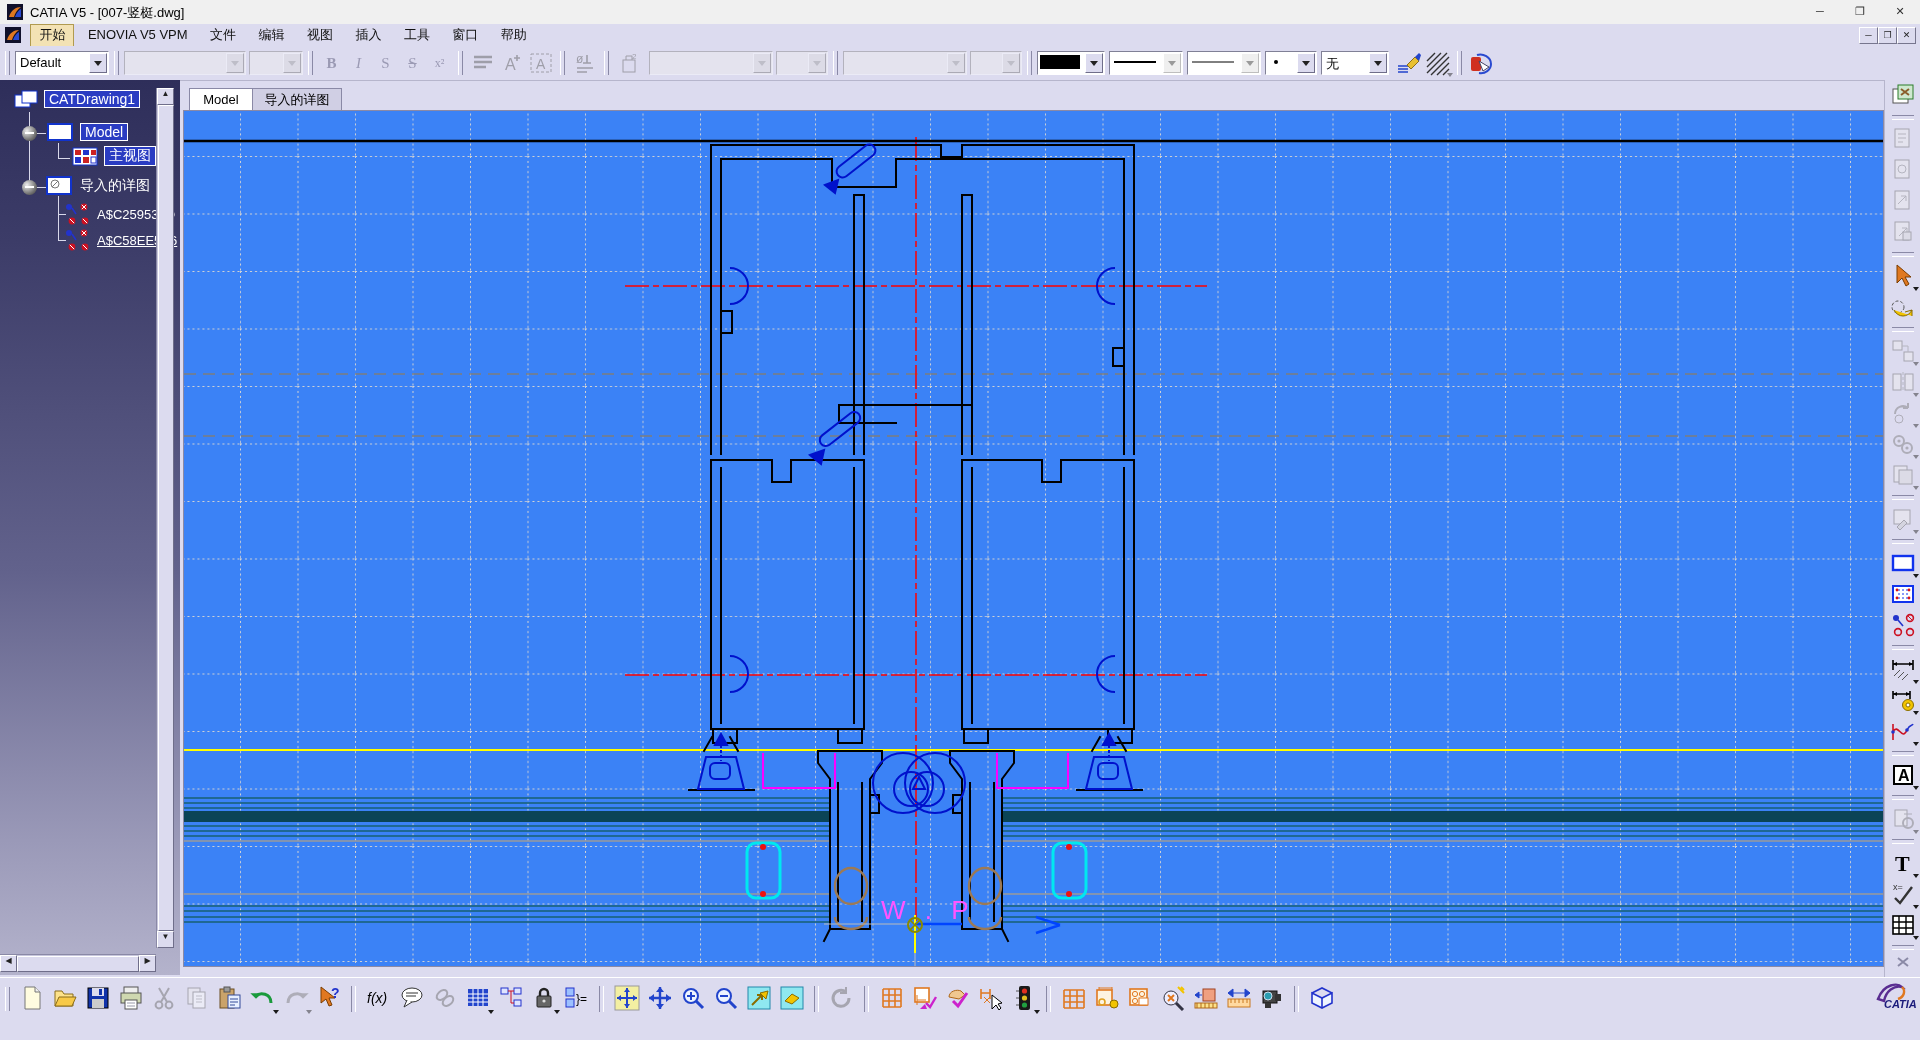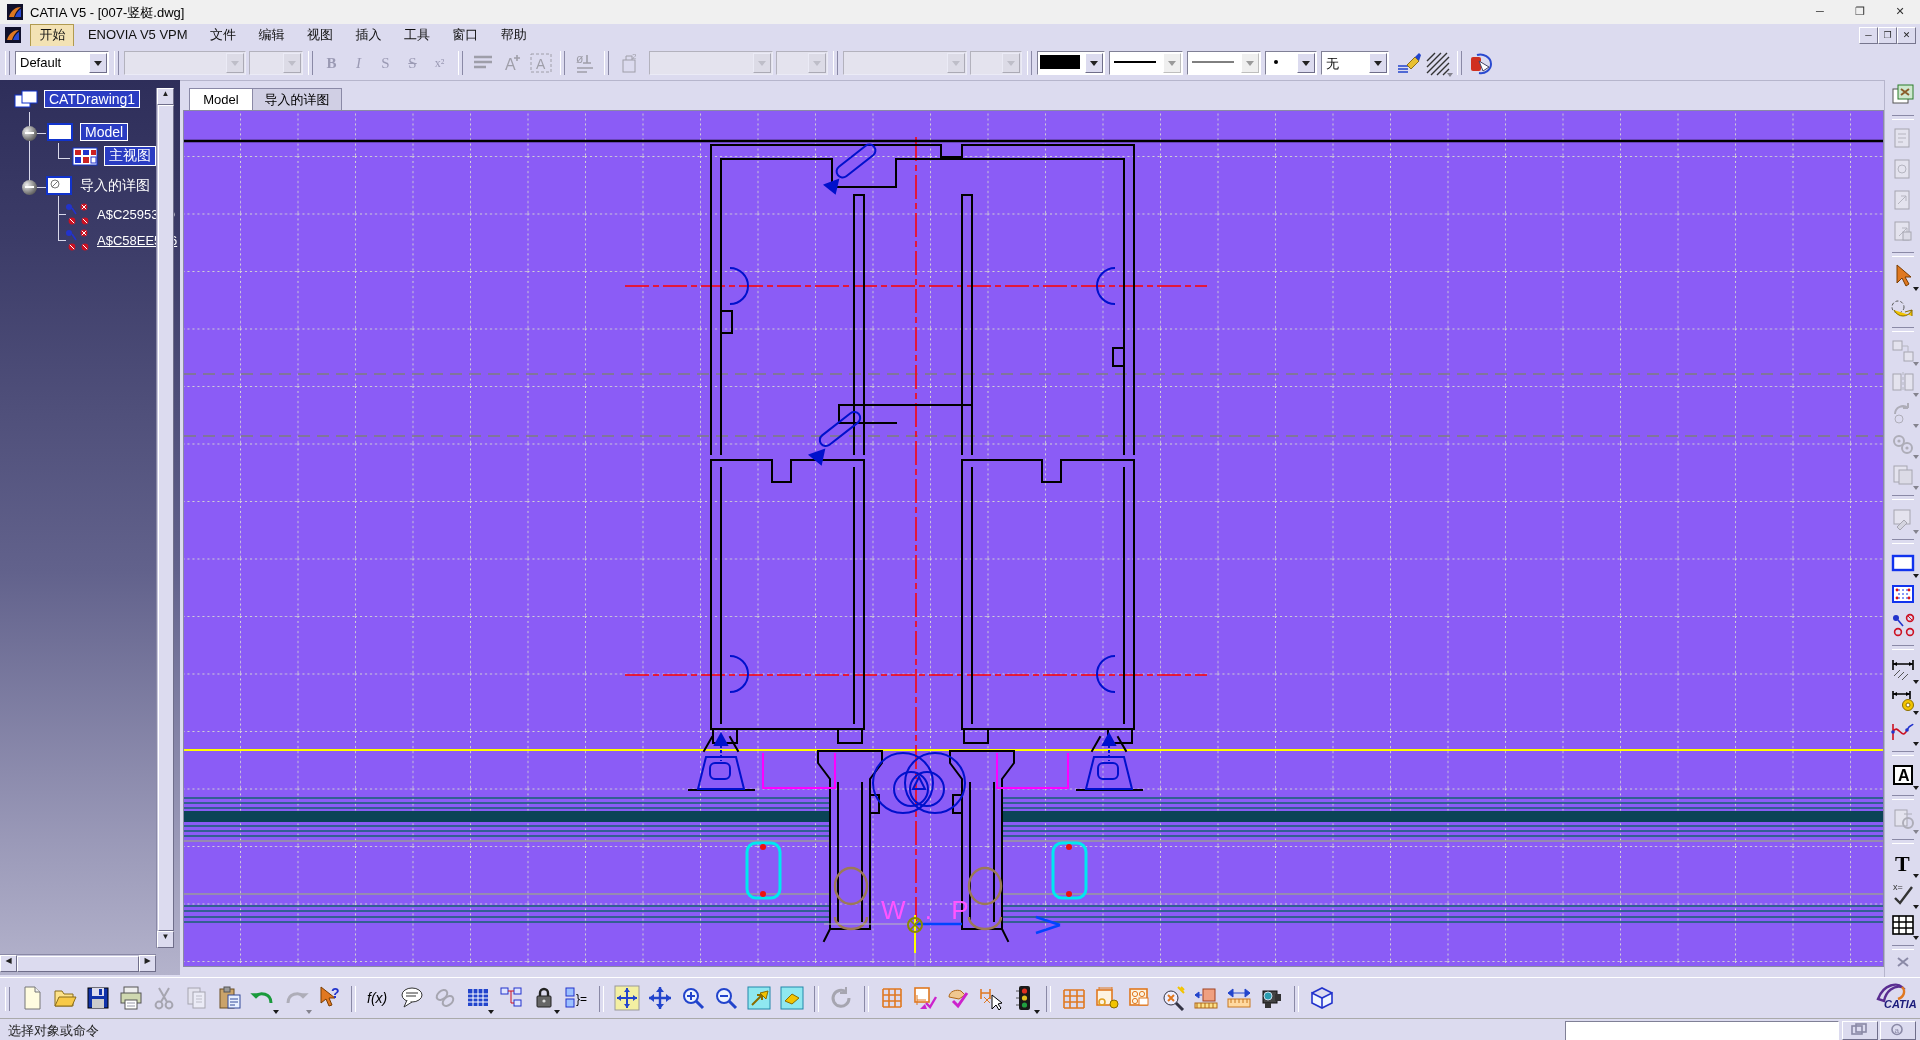--- a/index.html
+++ b/index.html
@@ -37,21 +37,21 @@
   .thandle:after{content:"";position:absolute;left:3px;top:6px;width:9px;height:2px;background:#fff;}
   .vscroll{position:absolute;left:156px;top:8px;width:17px;height:860px;background:#c7c6dd;border-left:1px solid #8a89a6;}
   .hscroll{position:absolute;left:0px;top:874px;width:156px;height:17px;background:#c7c6dd;border-top:1px solid #8a89a6;}
   .sbbtn{position:absolute;background:#dcdbef;border:1px solid;border-color:#fff #6f6e8a #6f6e8a #fff;font-size:8px;color:#222;text-align:center;}
   .sbthumb{position:absolute;background:#dcdbef;border:1px solid;border-color:#fff #6f6e8a #6f6e8a #fff;}
   
   .tabrow{position:absolute;left:181px;top:88px;width:1703px;height:22px;background:#dcdbef;}
   .tab{position:absolute;top:0;height:21px;font-size:13px;color:#000;text-align:center;line-height:21px;border:1px solid #8a89a6;border-bottom:none;}
   .tab.active{background:#fff;z-index:2;}
   .tab.inactive{background:#d0cfe4;}
-  .canvas-wrap{position:absolute;left:183px;top:110px;width:1701px;height:857px;background:#8b5cf6;border:1px solid #8a89a6;box-sizing:border-box;}
+  .canvas-wrap{position:absolute;left:183px;top:110px;width:1701px;height:857px;background:#3b82f6;border:1px solid #8a89a6;box-sizing:border-box;}
   
   .rbar{position:absolute;left:1884px;top:80px;width:36px;height:897px;background:#dcdbef;border-left:1px solid #b6b5cc;display:flex;flex-direction:column;align-items:center;}
   .rsep{width:22px;height:3px;border-top:1px solid #8a89a6;border-bottom:1px solid #fff;margin:4px 0;}
   .ric{position:relative;width:27px;height:27px;margin:2px 0;}
   .ric svg{display:block;margin:0 auto;}
   .dd{position:absolute;right:-2px;bottom:-1px;width:0;height:0;border-left:3px solid transparent;border-right:3px solid transparent;border-top:4px solid #1a1a1a;}
   
   .bbar{position:absolute;left:0;top:977px;width:1920px;height:41px;background:#dcdbef;border-top:1px solid #fff;display:flex;align-items:center;}
   .bic{position:relative;width:29px;height:29px;margin:0 2px;}
   .bic svg{display:block;margin:1px auto;}
@@ -866,26 +866,14 @@
         </svg>
       </div>
   </div>
 
   <svg class="logo" viewBox="0 0 52 36">
     <path d="M14,18 C20,2 34,2 38,6 C30,4 22,10 20,20 Z" fill="none" stroke="#5a2d91" stroke-width="2.4"></path>
     <path d="M38,6 C42,10 40,16 34,18" fill="none" stroke="#e07820" stroke-width="2.4"></path>
     <text x="20" y="27" font-size="11" font-weight="bold" font-style="italic" fill="#1a1a7a">CATIA</text>
   </svg>
 
-  <div class="statusbar">
-    <span class="status-msg">选择对象或命令</span>
-    <input class="cmdfield" value="" style="">
-    <div class="sbtn2" style="right:42px"><svg width="16" height="13" style="margin:1px 8px" viewBox="0 0 16 13">
-          <rect x="1" y="3" width="10" height="8" fill="none" stroke="#8a89a6" stroke-width="1.6"></rect>
-          <rect x="5" y="1" width="10" height="8" fill="none" stroke="#8a89a6" stroke-width="1.6"></rect>
-        </svg></div>
-    <div class="sbtn2" style="right:4px"><svg width="16" height="13" style="margin:1px 8px" viewBox="0 0 16 13">
-          <circle cx="8" cy="6.5" r="5" fill="none" stroke="#8a89a6" stroke-width="1.6"></circle>
-          <text x="5.5" y="9.5" font-size="8" fill="#8a89a6">a</text>
-        </svg></div>
-  </div>
 
 </div>
 
 </body></html>

